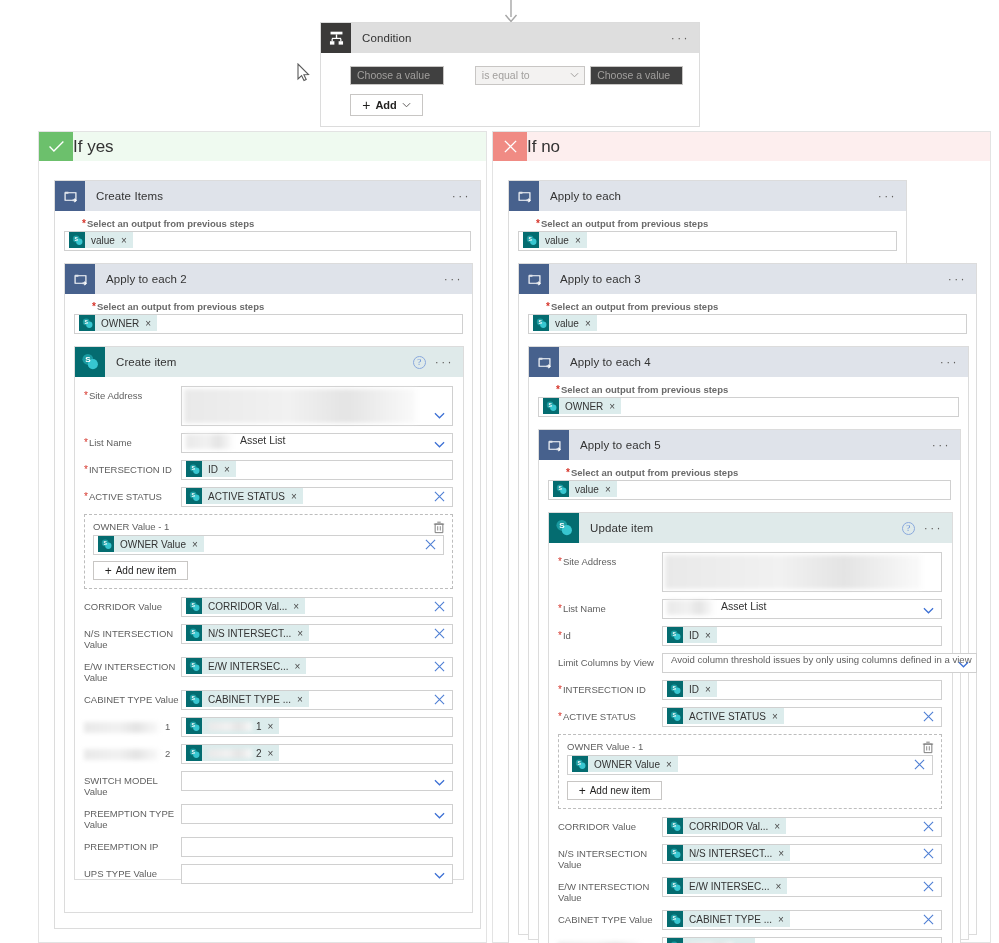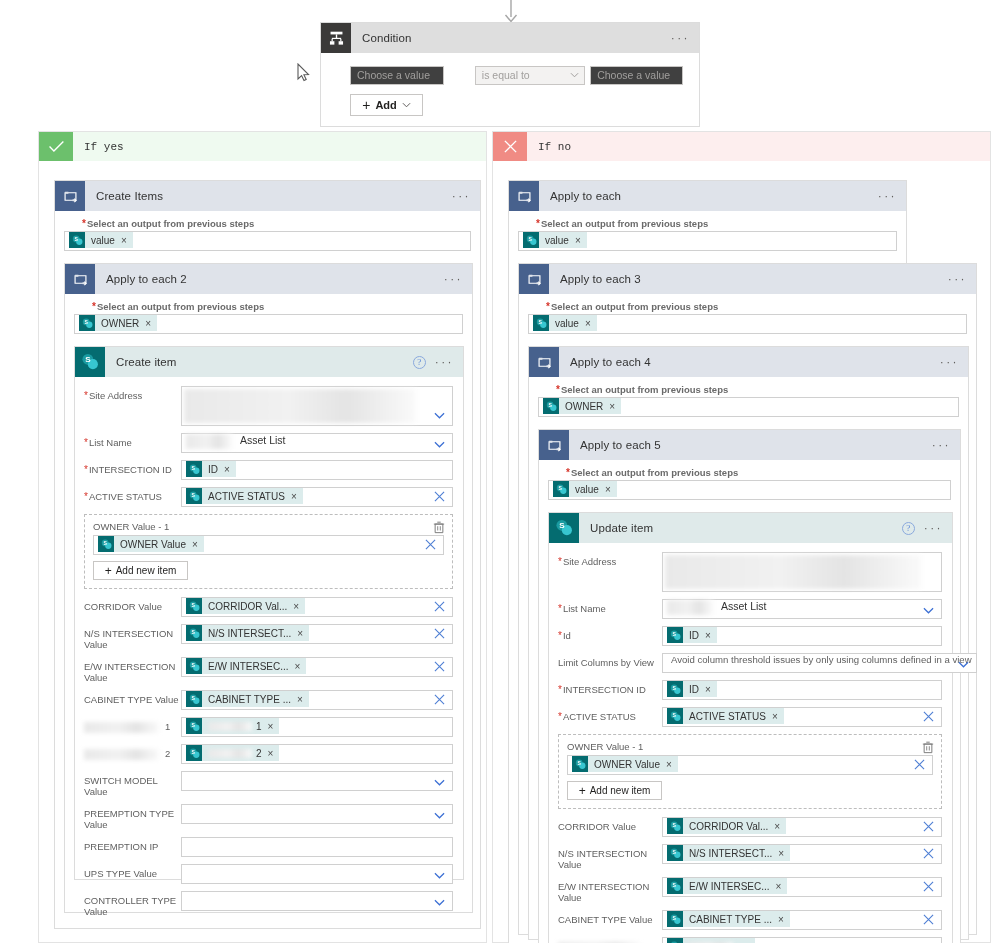--- a/index.html
+++ b/index.html
@@ -56,21 +56,21 @@
   }
   .plus { font-size:14px; font-weight:300; color:#201f1e; line-height:1; }
 
   
   .branch { position:absolute; top:131px; border:1px solid #e3e3e3; }
   #branch-yes { left:38px; width:449px; height:812px; background:#fff; }
   #branch-no  { left:492px; width:499px; height:812px; background:#fff; }
   .branch-hd { display:flex; align-items:center; height:29px; }
   .branch-hd .bico { width:34px; height:29px; flex:0 0 34px;
       display:flex; align-items:center; justify-content:center; }
-  .branch-hd .blabel { margin-left:11px; font-size:11px; color:#333;font-family:Liberation Mono, monospace; }
+  .branch-hd .blabel { font-size:17px; color:#333; }
   #branch-yes .branch-hd { background:#effaf0; }
   #branch-yes .bico { background:#6cc06c; }
   #branch-no  .branch-hd { background:#fdeeee; }
   #branch-no  .bico { background:#f08b84; }
   .fl-label { font-size:9.5px; color:#6a6a6a; margin:0 0 2px 18px;font-weight:bold; }
   .req::before { content:"*"; color:#d6342a; margin-right:1px; font-size:10px; }
   .field {
     border:1px solid #d0d0d0; background:#fff; height:20px;
     display:flex; align-items:flex-start; padding:0 4px; position:relative;
   }
@@ -501,30 +501,20 @@
             <div class="grid-row">
               <div class="lbl" style="width: 97px; flex: 0 0 97px;">UPS TYPE Value</div>
               <div class="ctl">
                 <div class="field">
                   <span class="fchev"><svg width="11" height="7" viewBox="0 0 12 7">
                       <path d="M1 1 L6 6 L11 1" fill="none" stroke="#3b6fd4" stroke-width="1.3"></path>
                     </svg></span>
                 </div>
               </div>
             </div>
-            <div class="grid-row">
-              <div class="lbl" style="width: 97px; flex: 0 0 97px;">CONTROLLER TYPE Value</div>
-              <div class="ctl">
-                <div class="field">
-                  <span class="fchev"><svg width="11" height="7" viewBox="0 0 12 7">
-                      <path d="M1 1 L6 6 L11 1" fill="none" stroke="#3b6fd4" stroke-width="1.3"></path>
-                    </svg></span>
-                </div>
-              </div>
-            </div>
           </div>
       </div>
     </div>
   </div>
 
   <div class="addaction" style="left:190px; top:825px;text-align:center;">
     <svg width="13" height="13" viewBox="0 0 16 16">
       <rect x="1.5" y="1.5" width="13" height="2.2" fill="#3b6fd4"></rect>
       <rect x="7.2" y="3.7" width="1.6" height="8" fill="#3b6fd4"></rect>
       <rect x="1.5" y="11.7" width="13" height="2.2" fill="#3b6fd4"></rect>

